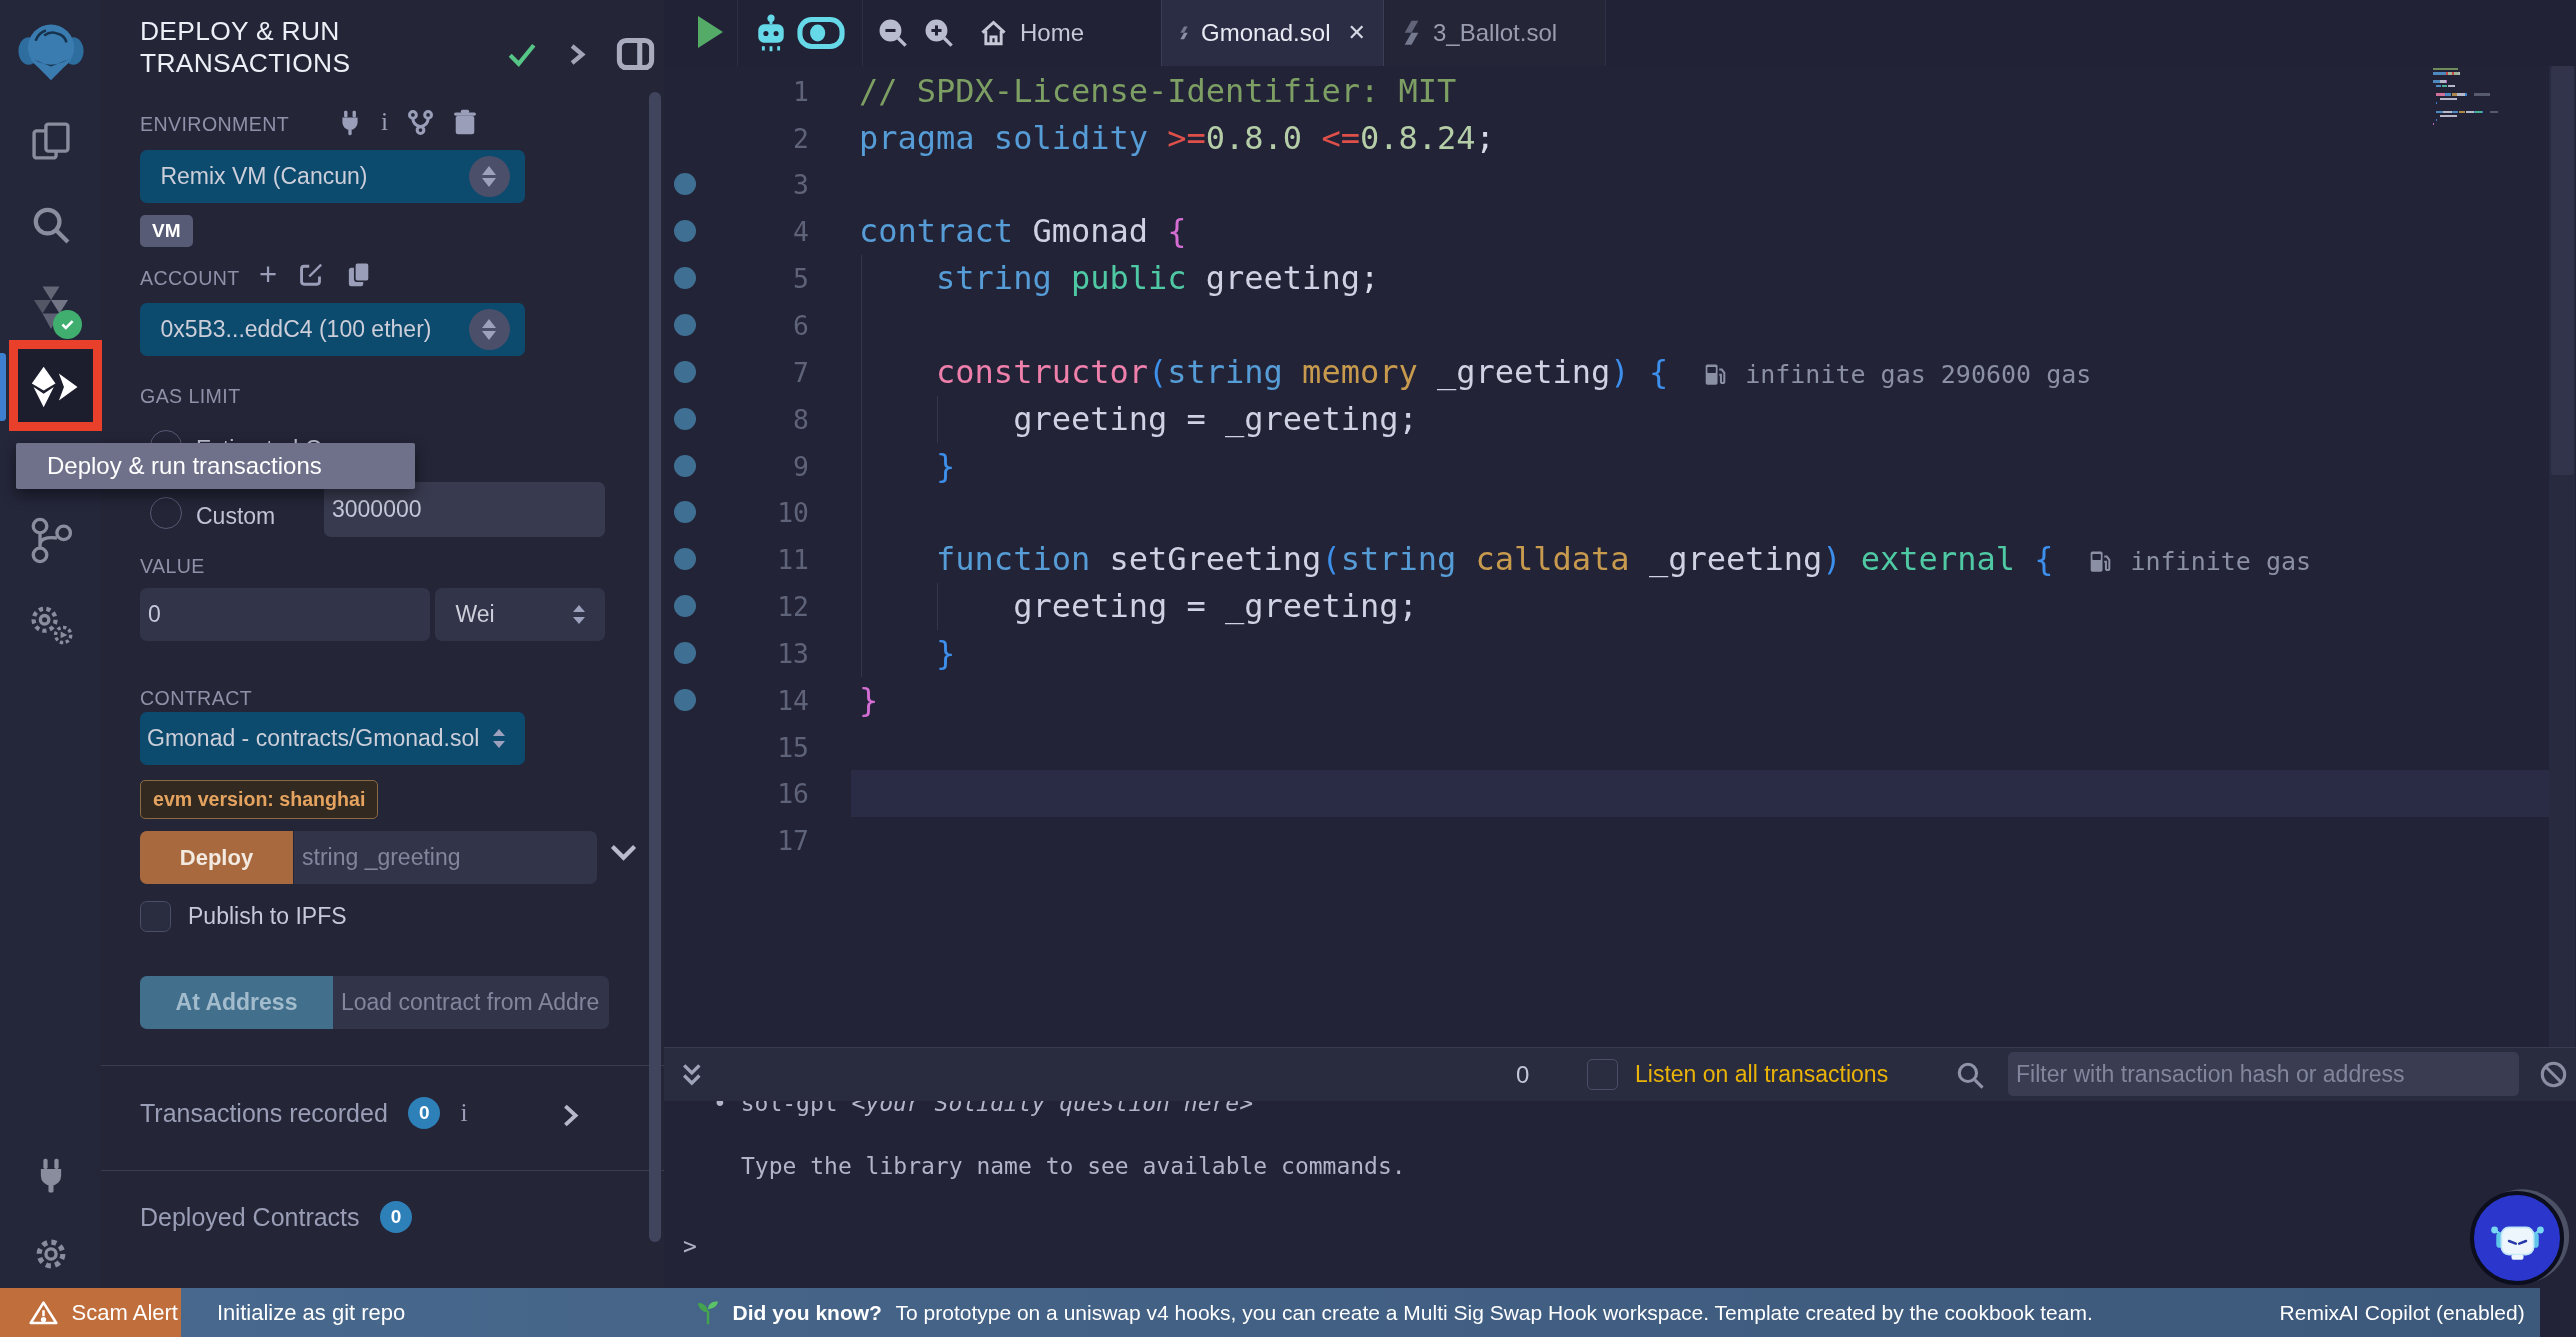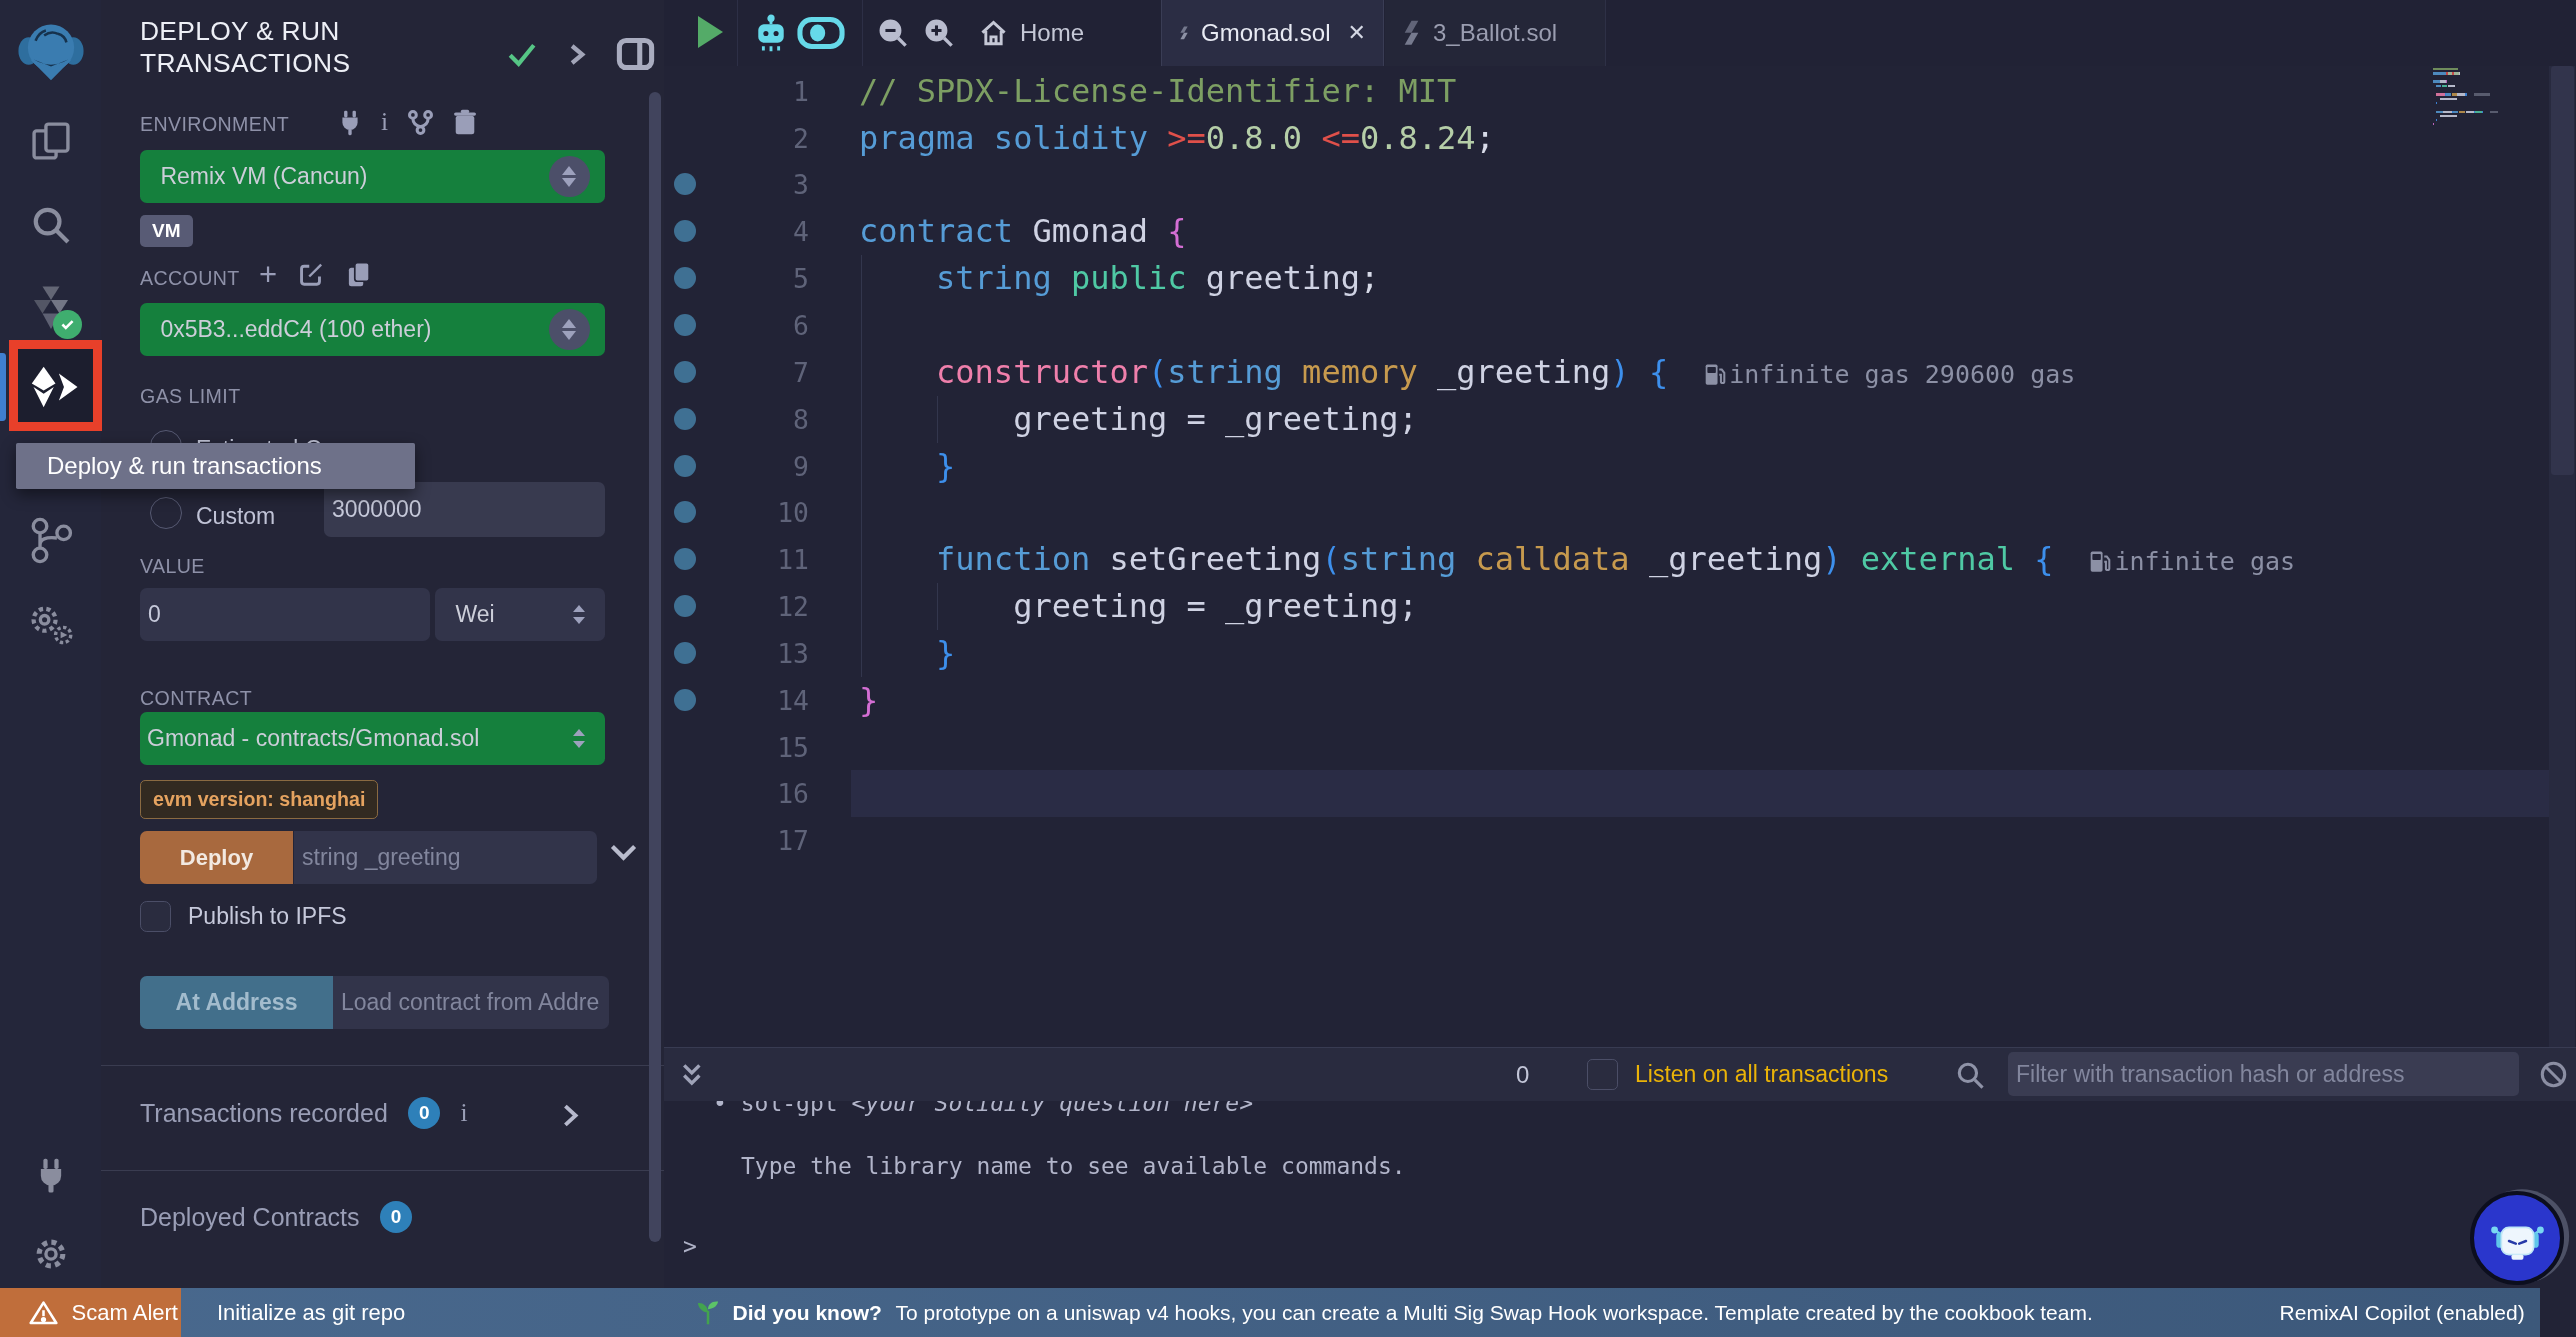--- a/index.html
+++ b/index.html
@@ -18,21 +18,21 @@
 
   
   #tooltip{left:16px;top:443px;width:368px;height:46px;background:#6e7189;color:#fff;font-size:24px;
            line-height:46px;padding-left:31px;z-index:45;box-shadow:0 5.1px 15.3px rgba(0,0,0,.45);border-radius:1.7px;}
 
   
   #panel{left:101px;top:0;width:564px;height:1288px;background:#242537;border-right:1.7px solid #101120;}
   #panel-title{left:39px;top:15.3px;width:366px;font-size:26.4px;line-height:32px;font-weight:500;color:#edeff6;letter-spacing:0.3px;}
   .plabel{position:absolute;left:39px;font-size:19.6px;letter-spacing:0.4px;color:#8e91a8;font-weight:500;}
   .prow-icons{position:absolute;display:flex;align-items:center;gap:19px;color:#9a9eb8;}
-  .select{position:absolute;left:39px;width:465px;height:53px;background:#15803d;border-radius:6.8px;
+  .select{position:absolute;left:39px;width:385px;height:53px;background:#0c4a6e;border-radius:6.8px;
           display:flex;align-items:center;font-size:23px;color:#ccced9;padding:0 20.4px;box-sizing:border-box;cursor:pointer;}
   .select .grow{flex:1;}
   .stepcircle{width:41px;height:41px;border-radius:50%;background:#4c4f69;display:flex;flex-direction:column;align-items:center;justify-content:center;gap:3.4px;margin-right:-5.1px;}
   .tri-up{width:0;height:0;border-left:7.7px solid transparent;border-right:7.7px solid transparent;border-bottom:9.4px solid #9da1bd;}
   .tri-dn{width:0;height:0;border-left:7.7px solid transparent;border-right:7.7px solid transparent;border-top:9.4px solid #9da1bd;}
   .plain-stepper{display:flex;flex-direction:column;gap:4.3px;align-items:center;}
   #vm-badge{left:39px;top:215px;background:#585b75;color:#fff;font-size:19px;font-weight:700;border-radius:5.1px;padding:5.1px 12px;}
   .radio{position:absolute;width:32px;height:32px;border-radius:50%;border:1.7px solid #565972;box-sizing:border-box;}
   .rlabel{position:absolute;font-size:23px;color:#c0c3d6;}
   .tinput{position:absolute;background:#32344a;border:none;border-radius:6.8px;color:#c6c9da;font-size:23px;
@@ -71,21 +71,21 @@
   #editor{left:0;top:66px;width:1912px;height:981px;overflow:hidden;}
   .cl{position:absolute;left:0;width:1912px;height:47px;}
   .curband{position:absolute;left:187px;right:26.4px;top:0;height:47px;background:#2a2c45;}
   .gdot{position:absolute;left:10.2px;top:12px;width:22px;height:22px;border-radius:50%;background:#3f7093;}
   .lnum{position:absolute;left:0;top:0;width:145px;height:47px;line-height:47px;text-align:right;
         font-family:"DejaVu Sans Mono",monospace;font-size:26.4px;color:#5f6379;}
   .ltxt{position:absolute;left:195px;top:0;height:47px;line-height:47px;font-family:"DejaVu Sans Mono",monospace;
         font-size:32px;white-space:pre;}
   .ltxt span{white-space:pre;}
   .guide{position:absolute;top:0;bottom:0;width:0.9px;background:#33364d;}
-  .gas{display:inline-flex;align-items:center;gap:3px;margin-left:36px;font-size:25px;color:#8c90a5;vertical-align:middle;}
+  .gas{display:inline-flex;align-items:center;gap:19px;margin-left:36px;font-size:25px;color:#8c90a5;vertical-align:middle;}
   #minimap{left:1769px;top:1.7px;width:116px;height:111px;}
   .mmrow{position:absolute;height:2.6px;display:flex;}
   .mmseg{height:2.6px;}
   #edit-scroll{left:1885px;top:0;width:26.4px;height:981px;background:#282a3f;}
   #edit-thumb{left:1887px;top:0;width:23px;height:409px;background:#32344c;border-radius:3.4px;}
 
   
   #terminal{left:0;top:1047px;width:1912px;height:241px;background:#222336;}
   #t-header{position:absolute;left:0;top:0;width:1912px;height:53px;background:#292b3f;border-top:0.9px solid #383b52;z-index:3;}
   #t-count{position:absolute;left:852px;top:0;height:53px;line-height:53px;font-size:24px;color:#c3c6d8;}

